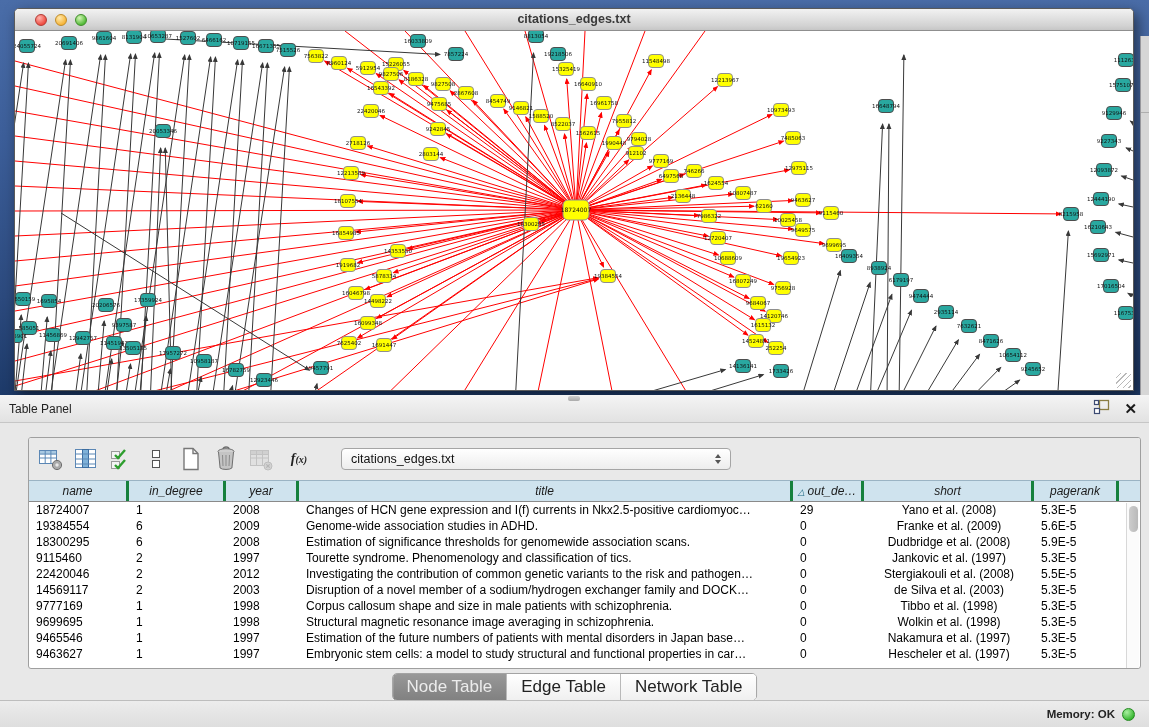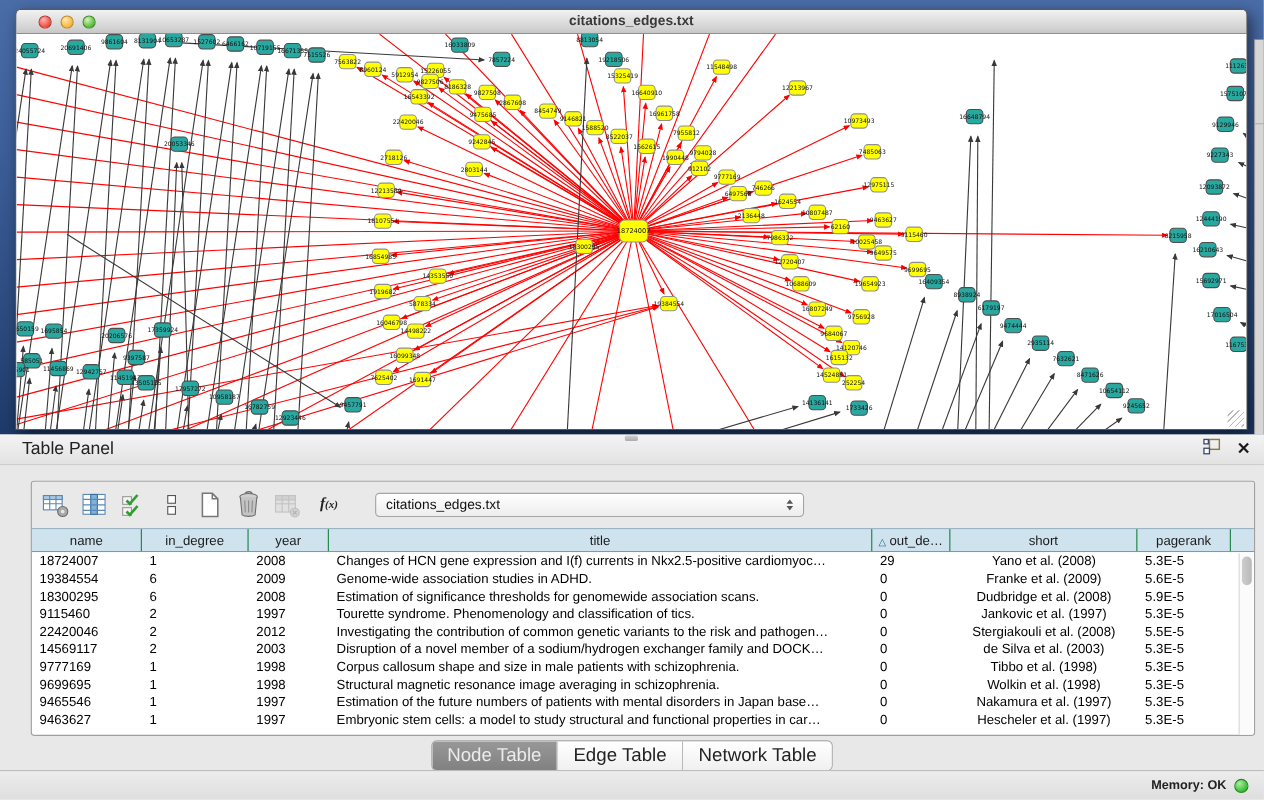--- a/index.html
+++ b/index.html
@@ -27,21 +27,21 @@
     font-size:12.5px; font-weight:600; color:#3a3a3a; }
   .canvas { position:relative; width:1118px; height:359px; background:#ffffff; overflow:hidden; }
   .canvas svg { display:block; }
   .resize-grip { position:absolute; right:2px; bottom:2px; width:15px; height:15px;
     background:repeating-linear-gradient(135deg, transparent 0 3px, #b9b9b9 3px 4px); }
 
   
   .panel-header { position:absolute; left:0; top:395px; width:1149px; height:28px;
     background:linear-gradient(180deg,#f4f4f4,#e2e2e2); border-bottom:1px solid #c6c6c6;
     display:flex; align-items:center; }
-  .panel-title { font-size:16px; color:#222; margin-left:20px; }
+  .panel-title { font-size:12px; color:#222; margin-left:9px; }
   .panel-header .spacer { flex:1; }
   .float-icon { margin-right:14px; cursor:default; }
   .close-icon { margin-right:12px; font-size:15px; font-weight:bold; color:#1a1a1a; line-height:1; }
   .divider-grip { position:absolute; left:568px; top:1px; width:12px; height:5px;
     background:linear-gradient(180deg,#cfcfcf,#ababab); border-radius:2px; }
 
   
   .panel-body { position:absolute; left:0; top:423px; width:1149px; height:277px; background:#e8e8e8; }
   .card { position:absolute; left:28px; top:14px; width:1113px; height:232px;
     background:#fff; border:1px solid #9f9f9f; border-radius:3px; overflow:hidden; }
@@ -56,21 +56,21 @@
     background:linear-gradient(180deg,#ffffff,#ededed); border:1px solid #a5a5a5; border-radius:4px;
     display:flex; align-items:center; }
   .combo-text { font-size:12.5px; color:#111; margin-left:9px; flex:1; }
   .combo-arrows { width:16px; display:flex; flex-direction:column; align-items:center; gap:2px; margin-right:4px; }
   .combo-arrows i { display:block; width:0; height:0; border-left:3.5px solid transparent; border-right:3.5px solid transparent; }
   .combo-arrows .up { border-bottom:4px solid #555; }
   .combo-arrows .dn { border-top:4px solid #555; }
 
   .thead { display:flex; height:22px; background:#cfe3ee; border-top:1px solid #9bb4c4; border-bottom:1px solid #8a8a8a; }
   .th { font-size:12px; color:#1b1b1b; text-align:center; line-height:20px;
-    border-right:1px solid #15803d; overflow:hidden; white-space:nowrap; }
+    border-right:3px solid #15803d; overflow:hidden; white-space:nowrap;font-style:italic; }
   .th .sort-tri { color:#16657e; font-size:9px; margin-right:3px; }
   .tbody { background:#fff; }
   .tr { display:flex; height:16px; }
   .td { font-size:12px; color:#000; line-height:16px; white-space:nowrap; overflow:hidden; padding-left:7px; }
   .c0{width:100px}.c1{width:97px}.c2{width:73px}.c3{width:494px}.c4{width:71px}
   .c5{width:170px;text-align:center;padding-left:0}.c6{width:85px}
   .vscroll { position:absolute; right:1px; top:65px; width:13px; height:166px;
     background:#fbfbfb; border-left:1px solid #d8d8d8; }
   .vthumb { position:absolute; left:2px; top:3px; width:9px; height:26px; border-radius:5px;
     background:linear-gradient(90deg,#cdcdcd,#b9b9b9); }

